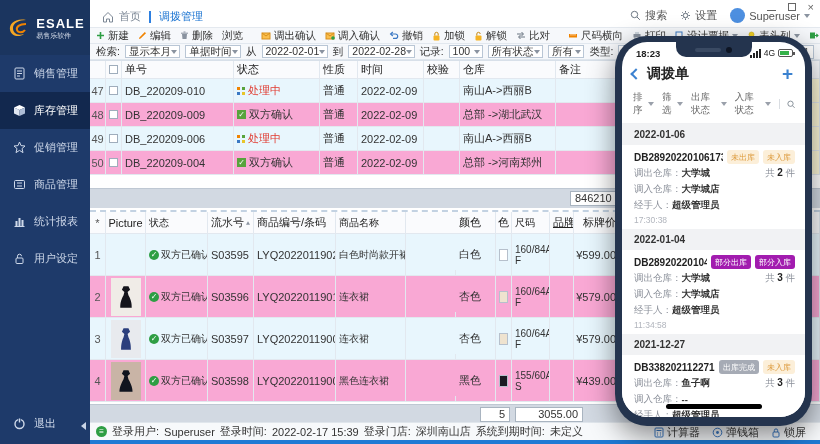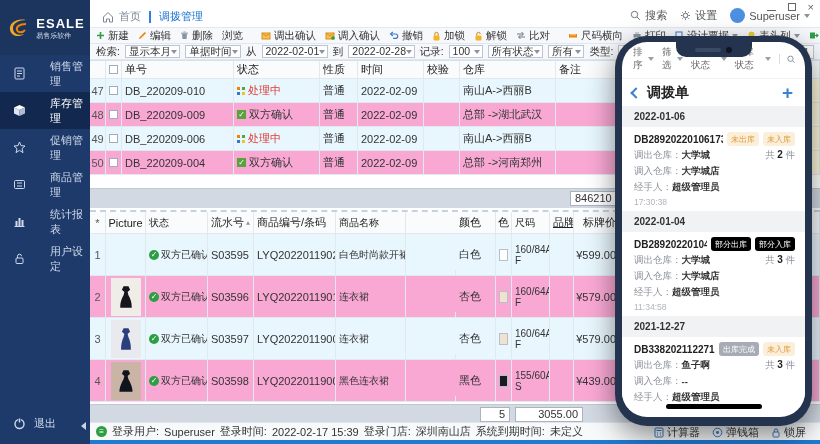--- a/index.html
+++ b/index.html
@@ -7,21 +7,21 @@
   #app { position:relative; width:820px; height:444px; background:#fff; overflow:hidden; font-size:11px; color:#333; }
   .abs { position:absolute; }
 
   
   #sidebar { left:0; top:0; width:90px; height:444px; background:#1e3a6a; z-index:2; }
   #logo { height:55px; background:#1b355f; display:flex; align-items:center; justify-content:center; gap:5px; }
   .swoosh { width:26px; height:26px; }
   .brand { color:#fff; line-height:1; }
   .brand b { font-size:13px; letter-spacing:1px; display:block; }
   .brand span { font-size:7px; color:#d8dfeb; display:block; margin-top:2px; }
-  .nav-item { height:37px; display:flex; align-items:center; gap:24px; padding-left:13px; color:#cfd9ea; cursor:pointer; }
+  .nav-item { height:37px; display:flex; align-items:center; gap:8px; padding-left:13px; color:#cfd9ea; cursor:pointer; }
   .nav-item svg { flex:0 0 auto; }
   .nav-item.on { background:#12284e; color:#fff; }
   #exit { position:absolute; bottom:6px; left:0; width:90px; height:30px; display:flex; align-items:center; gap:8px; padding-left:13px; color:#cfd9ea; }
   #collapse { position:absolute; bottom:14px; right:4px; width:0; height:0; border-top:4px solid transparent; border-bottom:4px solid transparent; border-right:5px solid #c9d4e6; }
 
   
   #main { left:90px; top:0; width:730px; height:444px; background:#fff; }
 
   
   #tabrow { left:0; top:0; width:730px; height:28px; background:#fff; border-bottom:1px solid #e4e9ef; }
@@ -137,21 +137,21 @@
   #pfilters { display:flex; align-items:center; gap:8px; padding:4px 9px 6px 11px; font-size:9.5px; color:#666; border-bottom:1px solid #f0f1f3; }
   .pf { display:flex; align-items:center; gap:2px; }
   .pf .caret { border-top-color:#9aa0aa; border-left-width:3px; border-right-width:3px; }
   .pfsep { width:1px; height:10px; background:#d9dde2; margin-left:auto; }
   .gband { background:#f1f2f4; padding:5px 12px; font-size:10px; font-weight:bold; color:#333; }
   .pcard { padding:5px 10px 4px 12px; background:#fff; }
   .pl1 { display:flex; align-items:center; gap:4px; }
   .pno { font-size:10px; font-weight:bold; color:#222; white-space:nowrap; overflow:hidden; flex:1; }
   .bdg { font-size:8px; padding:1.5px 4px; border-radius:3px; white-space:nowrap; flex:0 0 auto; }
   .bk-o { background:#fcefd9; color:#dc9a3c; }
-  .bk-b { background:#000000; color:#fff; }
+  .bk-b { background:#a21caf; color:#fff; }
   .bk-g { background:#a6abb5; color:#fff; }
   .pline { display:flex; align-items:center; margin-top:3px; font-size:9.5px; }
   .plab { color:#8a8f99; }
   .pval { color:#333; font-weight:bold; }
   .pcount { margin-left:auto; color:#8a8f99; }
   .pcount b { color:#222; font-size:10px; }
   .ptime { margin-top:3px; font-size:8.5px; color:#b1b5bd; }
 
   svg { display:block; }
 </style>
@@ -682,20 +682,41 @@
     <div id="bluestrip" class="abs"></div>
   </div>
 
   <div id="phone" class="abs">
     <div id="screen">
       <div id="notch">
           <span class="spk"></span>
           <span class="cam"></span>
         </div>
 
+      <div id="pstatus">
+        <span>18:23</span>
+        <span class="sticons">
+          <span class="sig">
+              <i style="height:3px"></i>
+              <i style="height:5px"></i>
+              <i style="height:7px"></i>
+              <i style="height:9px"></i>
+            </span>
+          <span style="font-weight:normal;font-size:8.5px">4G</span>
+          <span class="batt">
+              <i></i>
+            </span>
+        </span>
+      </div>
+
+      <div id="phead">
+        <span class="chev"></span>
+        <span id="ptitle">调拨单</span>
+        <span id="paddbtn">+</span>
+      </div>
 
       <div id="pfilters">
         <span class="pf">
             <span>排序</span>
             <span class="caret"></span>
           </span>
         <span class="pf">
             <span>筛选</span>
             <span class="caret"></span>
           </span>
@@ -707,26 +728,20 @@
             <span>入库状态</span>
             <span class="caret"></span>
           </span>
         <span class="pfsep"></span>
         <svg width="11" height="11" viewBox="0 0 11 11">
             <circle cx="4.5" cy="4.5" r="3.4" fill="none" stroke="#6b7682"></circle>
             <path d="M7.2 7.2l2.6 2.6" stroke="#6b7682"></path>
           </svg>
       </div>
 
-      <div id="phead">
-        <span class="chev"></span>
-        <span id="ptitle">调拨单</span>
-        <span id="paddbtn">+</span>
-      </div>
-
       <div class="gband">2022-01-06</div>
 
       <div class="pcard">
         <div class="pl1">
             <span class="pno">DB2892022010617302905</span>
             <span class="bdg bk-o">未出库</span>
             <span class="bdg bk-o">未入库</span>
           </div>
         <div class="pline">
             <span class="plab">调出仓库：</span>

